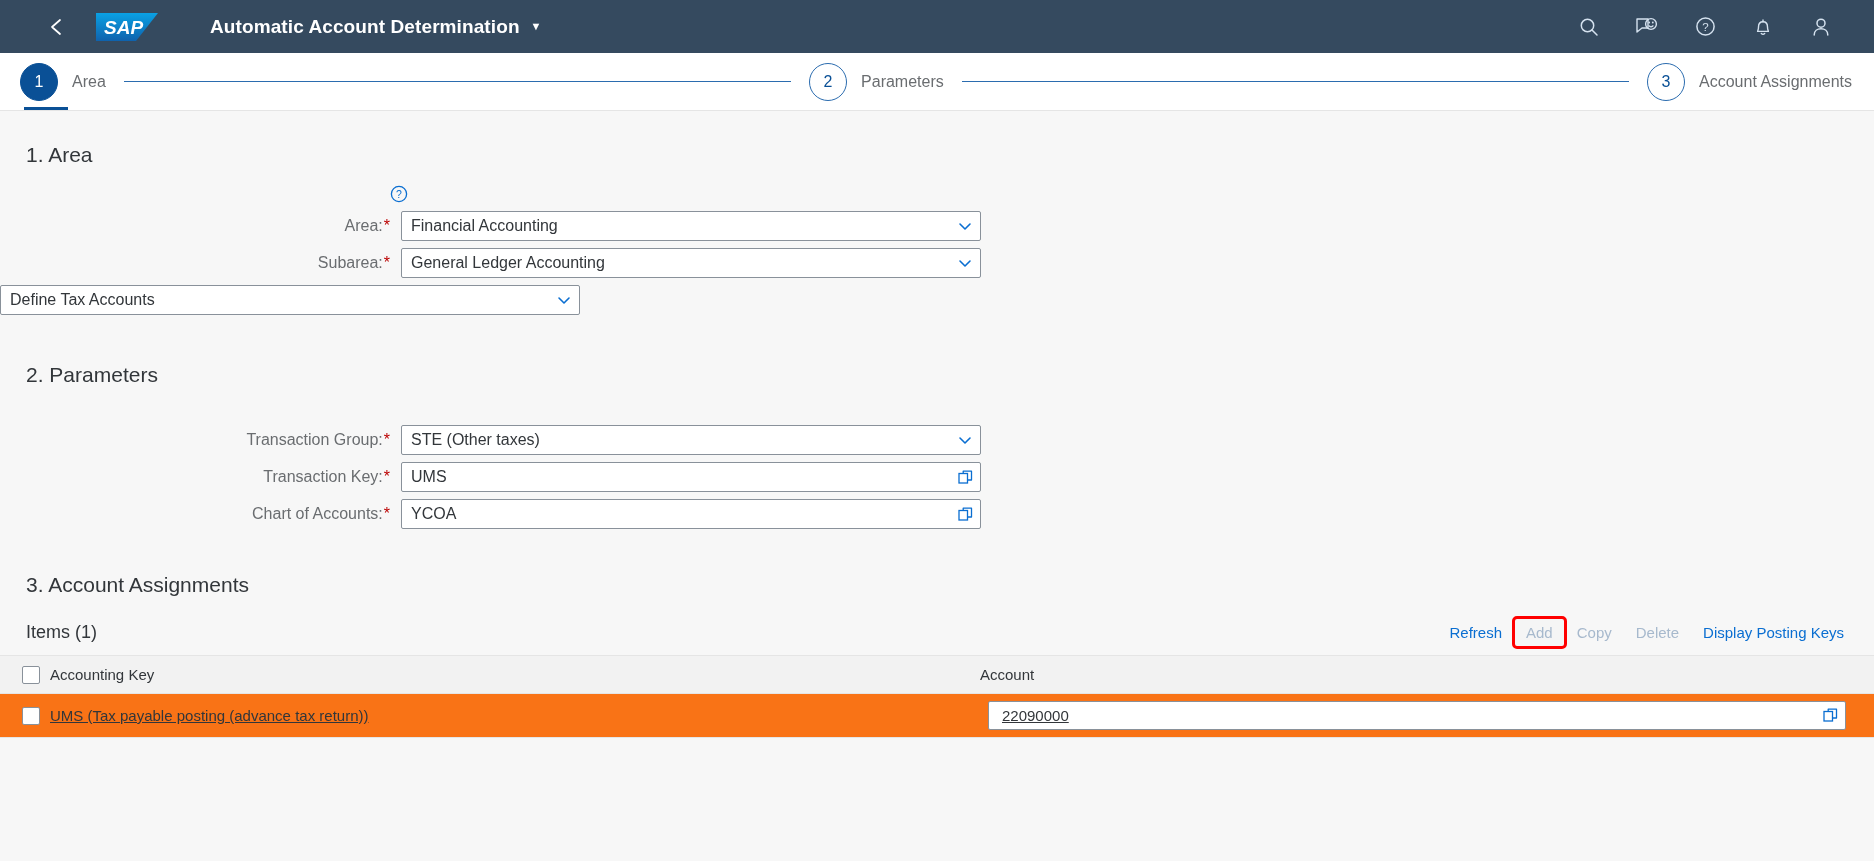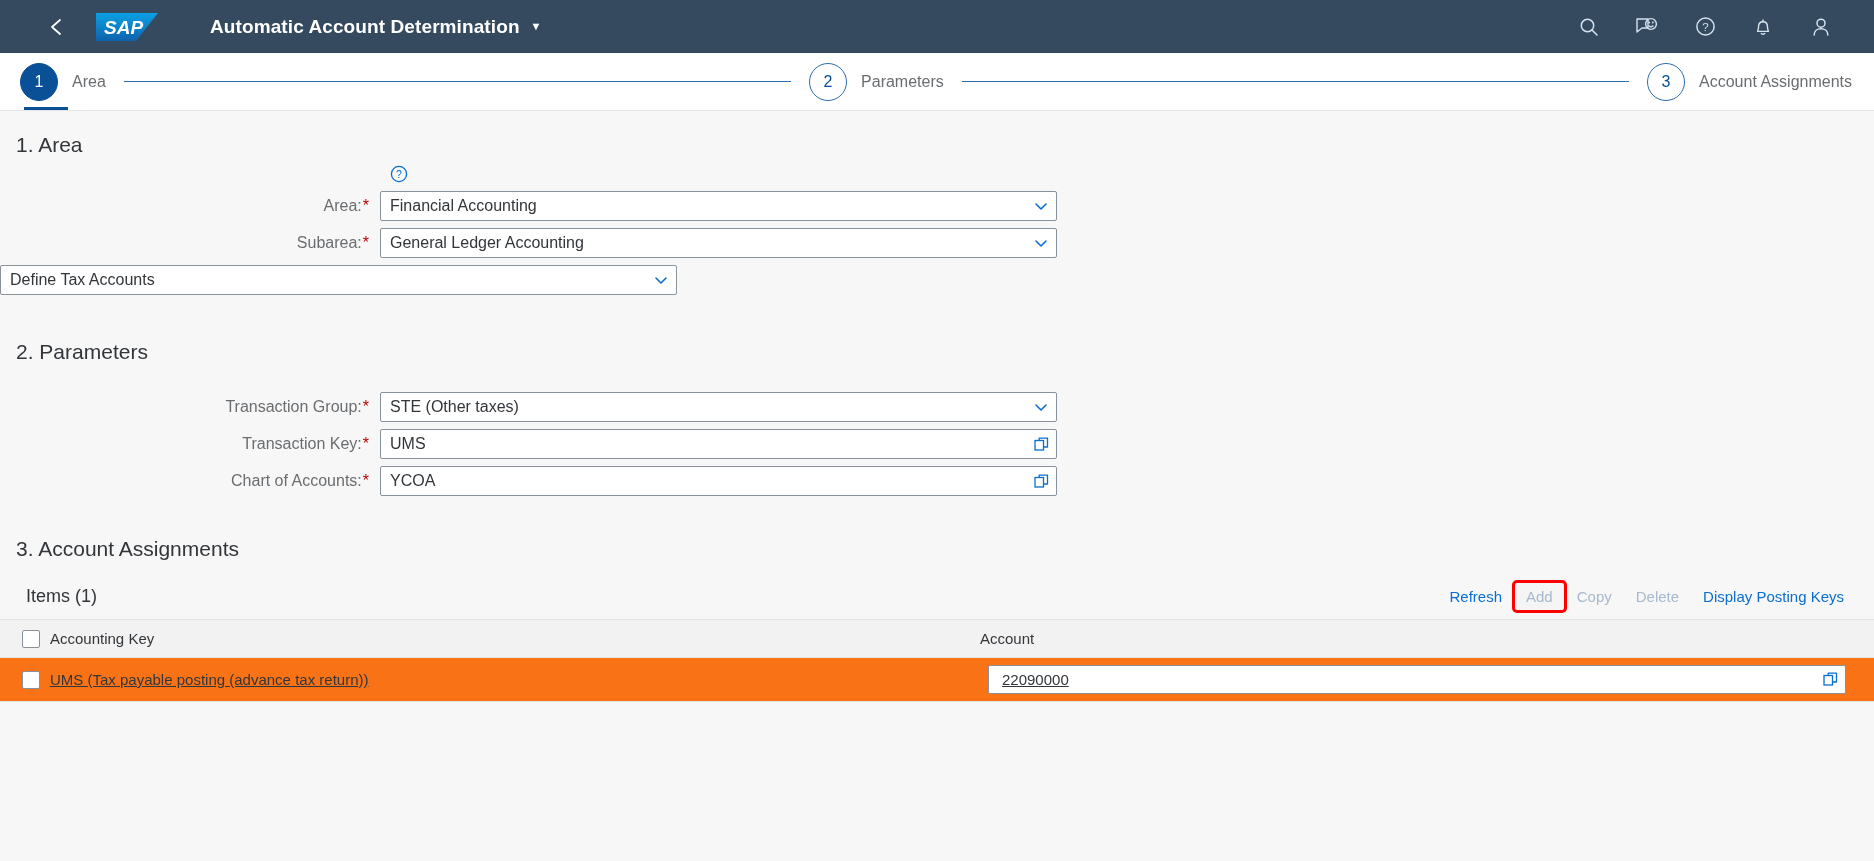--- a/index.html
+++ b/index.html
@@ -118,42 +118,43 @@
     padding: 0;
     height: calc(861px - 53px - 59px);
     overflow: hidden;
     position: relative;
   }
   .sec-title {
     font-size: 21px;
     color: #32363a;
     padding: 22px 0 0 16px;
     font-weight: normal;
-    margin: 0;
+    margin: 10px;
   }
 
   
   .form-block { padding-top: 8px; }
   .form-row {
     display: flex;
     align-items: center;
     margin-bottom: 7px;
   }
   .form-label {
     width: 380px;
     text-align: right;
     padding-right: 11px;
     font-size: 16px;
     color: #6a6d70;
     white-space: nowrap;
     flex: none;
+    margin-left: 21px;
   }
   .req { color: #bb0000; margin-left: 1px; font-size: 16px; }
   .field {
-    width: 677px;
+    width: 580px;
     height: 30px;
     background: #ffffff;
     border: 1px solid #89919a;
     border-radius: 2px;
     display: flex;
     align-items: center;
     padding: 0 0 0 9px;
     font-size: 16px;
     color: #32363a;
     cursor: pointer;

